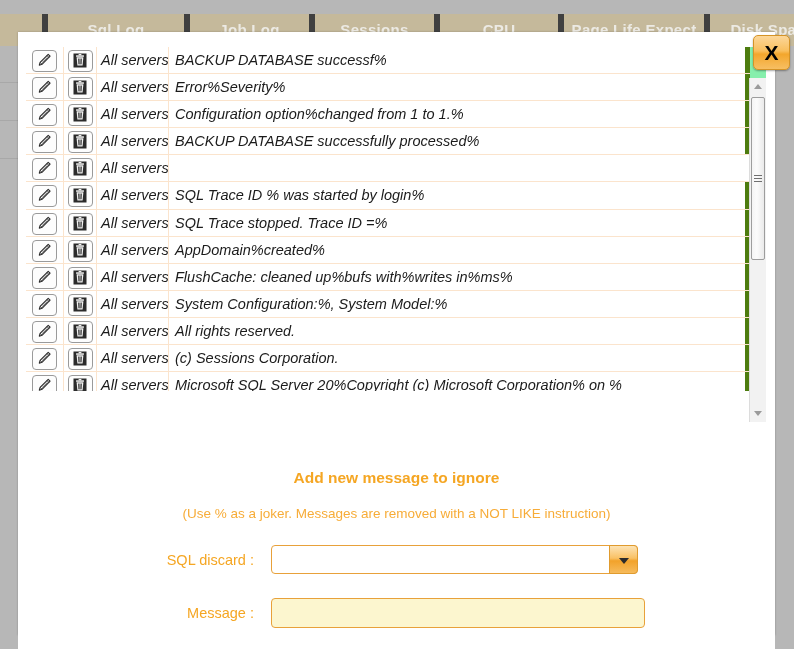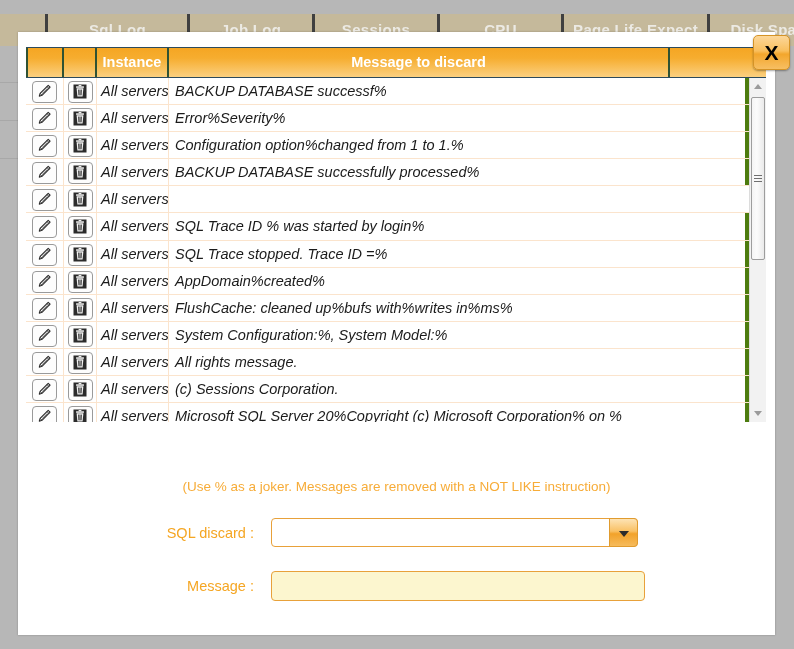--- a/index.html
+++ b/index.html
@@ -31,21 +31,21 @@
   }
   .bg-tab {
     flex: 0 0 auto;
     height: 32px;
     line-height: 32px;
     text-align: center;
     color: #eceae4;
     font-size: 15px;
     font-weight: bold;
     letter-spacing: .3px;
-    border-right: 3px solid #404040;
+    border-right: 6px solid #404040;
     box-sizing: border-box;
     background: #c5b99b;
     overflow: hidden;
     white-space: nowrap;
   }
   .bg-tab.spacer { flex: 0 0 48px; }
   #bg-strip {
     position: absolute;
     left: 0; top: 46px;
     width: 794px; height: 603px;
@@ -338,27 +338,20 @@
     <div class="bg-left-line" style="top:112px"></div>
   </div>
 </div>
 
 <div id="modal">
 
   <div id="close-btn">X</div>
 
   <div id="grid-wrap">
 
-    <div id="grid-header">
-      <div class="hcell first w-edit"></div>
-      <div class="hcell w-del"></div>
-      <div class="hcell w-inst">Instance</div>
-      <div class="hcell w-msg">Message to discard</div>
-      <div class="hcell w-end"></div>
-    </div>
 
     <div id="grid-body-outer">
       <div id="grid-body">
           <div class="row">
             <div class="cell c-edit"><span class="icon-btn"><svg width="15" height="14" viewBox="0 0 15 14">
                   <path d="M11.2 1.3 L13.1 3.2 L5.0 11.3 L2.3 12.2 L3.1 9.4 Z" fill="#fff" stroke="#2a2a2a" stroke-width="1.1" stroke-linejoin="round"></path>
                   <path d="M10.0 2.5 L11.9 4.4" stroke="#2a2a2a" stroke-width="1"></path>
                   <path d="M3.2 9.5 L5.0 11.3" stroke="#2a2a2a" stroke-width="1"></path>
                   <path d="M4.3 9.0 L9.6 3.7" stroke="#555" stroke-width=".8"></path>
                   <path d="M5.2 9.9 L10.5 4.6" stroke="#555" stroke-width=".8"></path>
@@ -543,21 +536,21 @@
                   <path d="M5.2 9.9 L10.5 4.6" stroke="#555" stroke-width=".8"></path>
                 </svg></span></div>
             <div class="cell c-del"><span class="icon-btn"><svg width="14" height="15" viewBox="0 0 14 15">
                   <rect x="0.5" y="0.5" width="13" height="14" fill="#2b2b2b"></rect>
                   <rect x="3.1" y="2.3" width="7.8" height="1.5" fill="#f2f2f2"></rect>
                   <rect x="5.6" y="1.0" width="2.8" height="1.2" fill="#f2f2f2"></rect>
                   <path d="M3.6 4.3 L10.4 4.3 L9.6 12.6 L4.4 12.6 Z" fill="#f2f2f2"></path>
                   <path d="M5.6 5.6 L5.9 11.3 M7.0 5.6 L7.0 11.3 M8.4 5.6 L8.1 11.3" stroke="#2b2b2b" stroke-width=".9"></path>
                 </svg></span></div>
             <div class="cell c-inst">All servers</div>
-            <div class="cell c-msg">All rights message.</div>
+            <div class="cell c-msg">All rights reserved.</div>
           </div>
           <div class="row">
             <div class="cell c-edit"><span class="icon-btn"><svg width="15" height="14" viewBox="0 0 15 14">
                   <path d="M11.2 1.3 L13.1 3.2 L5.0 11.3 L2.3 12.2 L3.1 9.4 Z" fill="#fff" stroke="#2a2a2a" stroke-width="1.1" stroke-linejoin="round"></path>
                   <path d="M10.0 2.5 L11.9 4.4" stroke="#2a2a2a" stroke-width="1"></path>
                   <path d="M3.2 9.5 L5.0 11.3" stroke="#2a2a2a" stroke-width="1"></path>
                   <path d="M4.3 9.0 L9.6 3.7" stroke="#555" stroke-width=".8"></path>
                   <path d="M5.2 9.9 L10.5 4.6" stroke="#555" stroke-width=".8"></path>
                 </svg></span></div>
             <div class="cell c-del"><span class="icon-btn"><svg width="14" height="15" viewBox="0 0 14 15">
@@ -604,20 +597,21 @@
       </div>
       <div class="sb-arrow down">
           <i></i>
         </div>
     </div>
 
   </div>
 
   <div id="form-area">
 
+    <div id="form-title">Add new message to ignore</div>
     <div id="form-hint">(Use % as a joker. Messages are removed with a NOT LIKE instruction)</div>
 
     <div class="form-row">
       <div class="form-label">SQL discard :</div>
       <div id="instance-select">
         <span></span>
         <div id="instance-arrow">
             <i></i>
           </div>
       </div>

